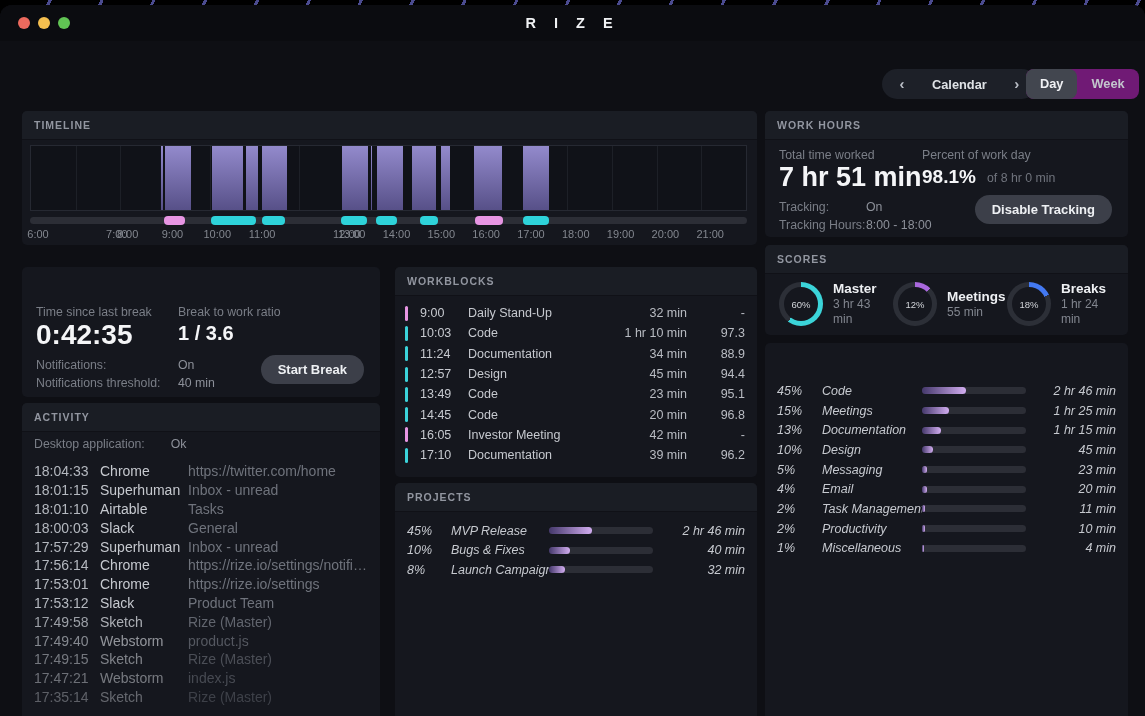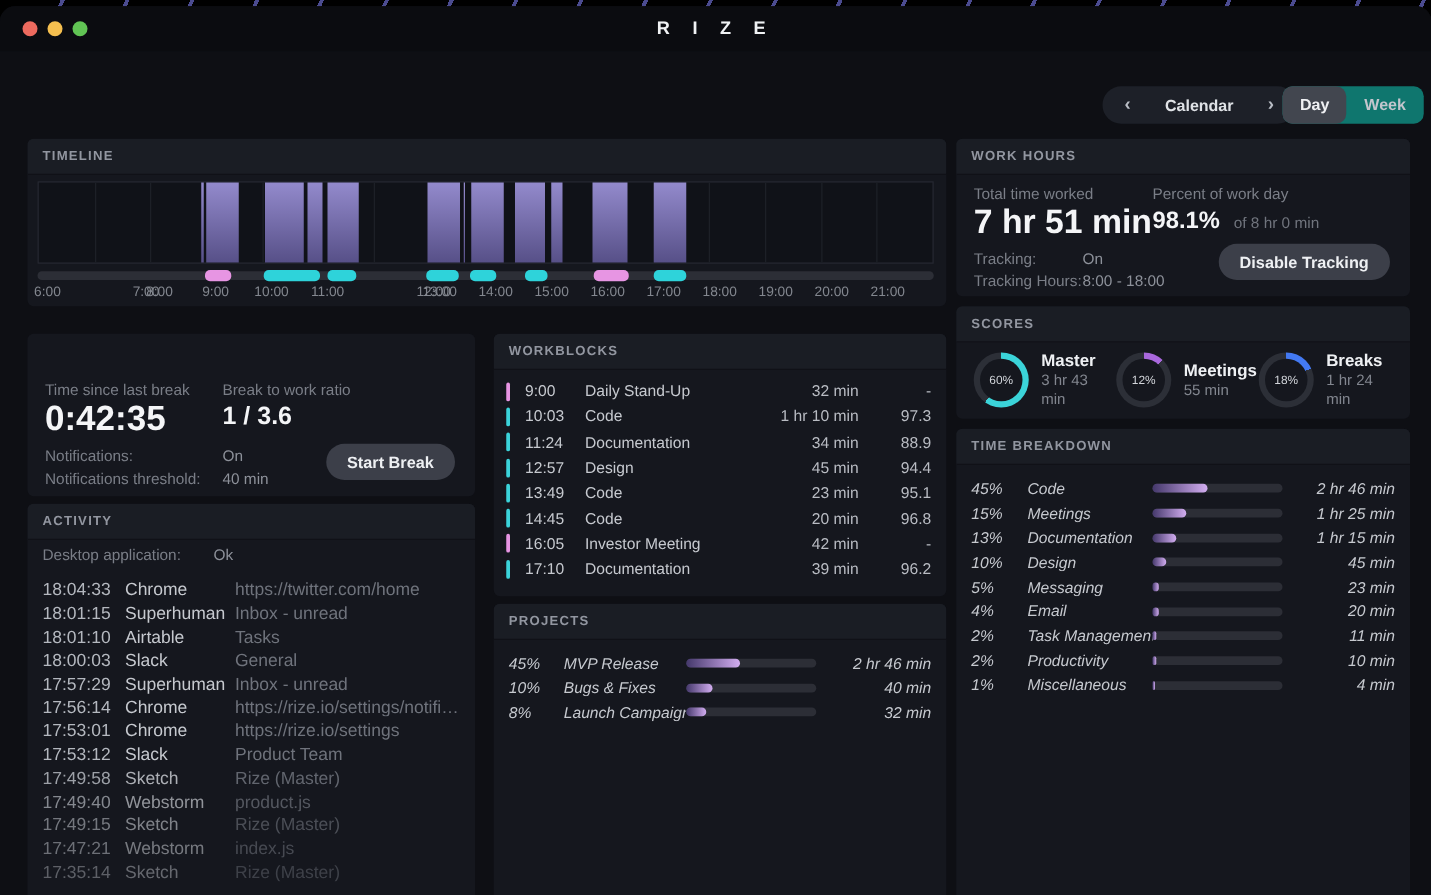--- a/index.html
+++ b/index.html
@@ -13,21 +13,21 @@
   .light{width:12px;height:12px;border-radius:50%;}
   .light.r{background:#ed6a5e}.light.y{background:#f5bf4f}.light.g{background:#61c454}
   .app-title{position:absolute;left:0;right:0;top:10px;text-align:center;color:#f0f2f4;
     font-size:14.5px;font-weight:600;letter-spacing:7px;}
   
   .date-title{position:absolute;left:22px;top:68px;font-size:17.5px;font-weight:700;color:#e9ebee;}
   .cal-nav{position:absolute;left:882px;top:64px;height:30px;background:#1d2028;border-radius:15px;
     display:flex;align-items:center;padding:0 6px;}
   .cal-btn{width:28px;text-align:center;color:#b9bdc5;font-size:15px;font-weight:700;cursor:pointer;line-height:30px;}
   .cal-label{margin:0 16px;font-size:12.8px;font-weight:600;color:#dfe2e6;cursor:pointer;}
-  .dw-toggle{position:absolute;left:1026px;top:64px;height:30px;background:#0f766e;border-radius:8px;
+  .dw-toggle{position:absolute;left:1026px;top:64px;height:30px;background:#701a75;border-radius:8px;
     display:flex;align-items:flex-start;}
   .dw-seg{padding:0 14px;height:30px;line-height:30px;font-size:12.8px;font-weight:600;color:#c3c6cd;
     border-radius:8px;cursor:pointer;}
   .dw-seg.sel{background:#42464f;color:#f0f1f4;}
   
   .panel{position:absolute;background:#15171e;border-radius:5px;overflow:hidden;}
   .panel-h{height:28px;background:#1a1d24;display:flex;align-items:center;padding:0 12px;
     font-size:10.5px;font-weight:700;letter-spacing:1px;color:#9296a0;border-bottom:1px solid #101117;}
   .p-timeline{left:22px;top:106px;width:735px;height:134px;}
   .p-break{left:22px;top:262px;width:358px;height:130px;}
@@ -403,21 +403,20 @@
             </div>
             <div class="sc-text">
               <div class="sc-name">Breaks</div>
               <div class="sc-dur">1 hr 24 min</div>
             </div>
           </div>
         </div>
     </div>
 
     <div class="panel p-breakdown">
-      <div class="panel-h">TIME BREAKDOWN</div>
       <div class="hb-rows" id="breakdown-rows">
           <div class="row" style="height: 19.7px;">
             <span class="hb-pct" style="width: 45px;">45%</span>
             <span class="hb-name">Code</span>
             <span class="hb-track">
               <span class="hb-fill" style="width: 42%;"></span>
             </span>
             <span class="hb-dur" style="width: 90px;">2 hr 46 min</span>
           </div>
           <div class="row" style="height: 19.7px;">

